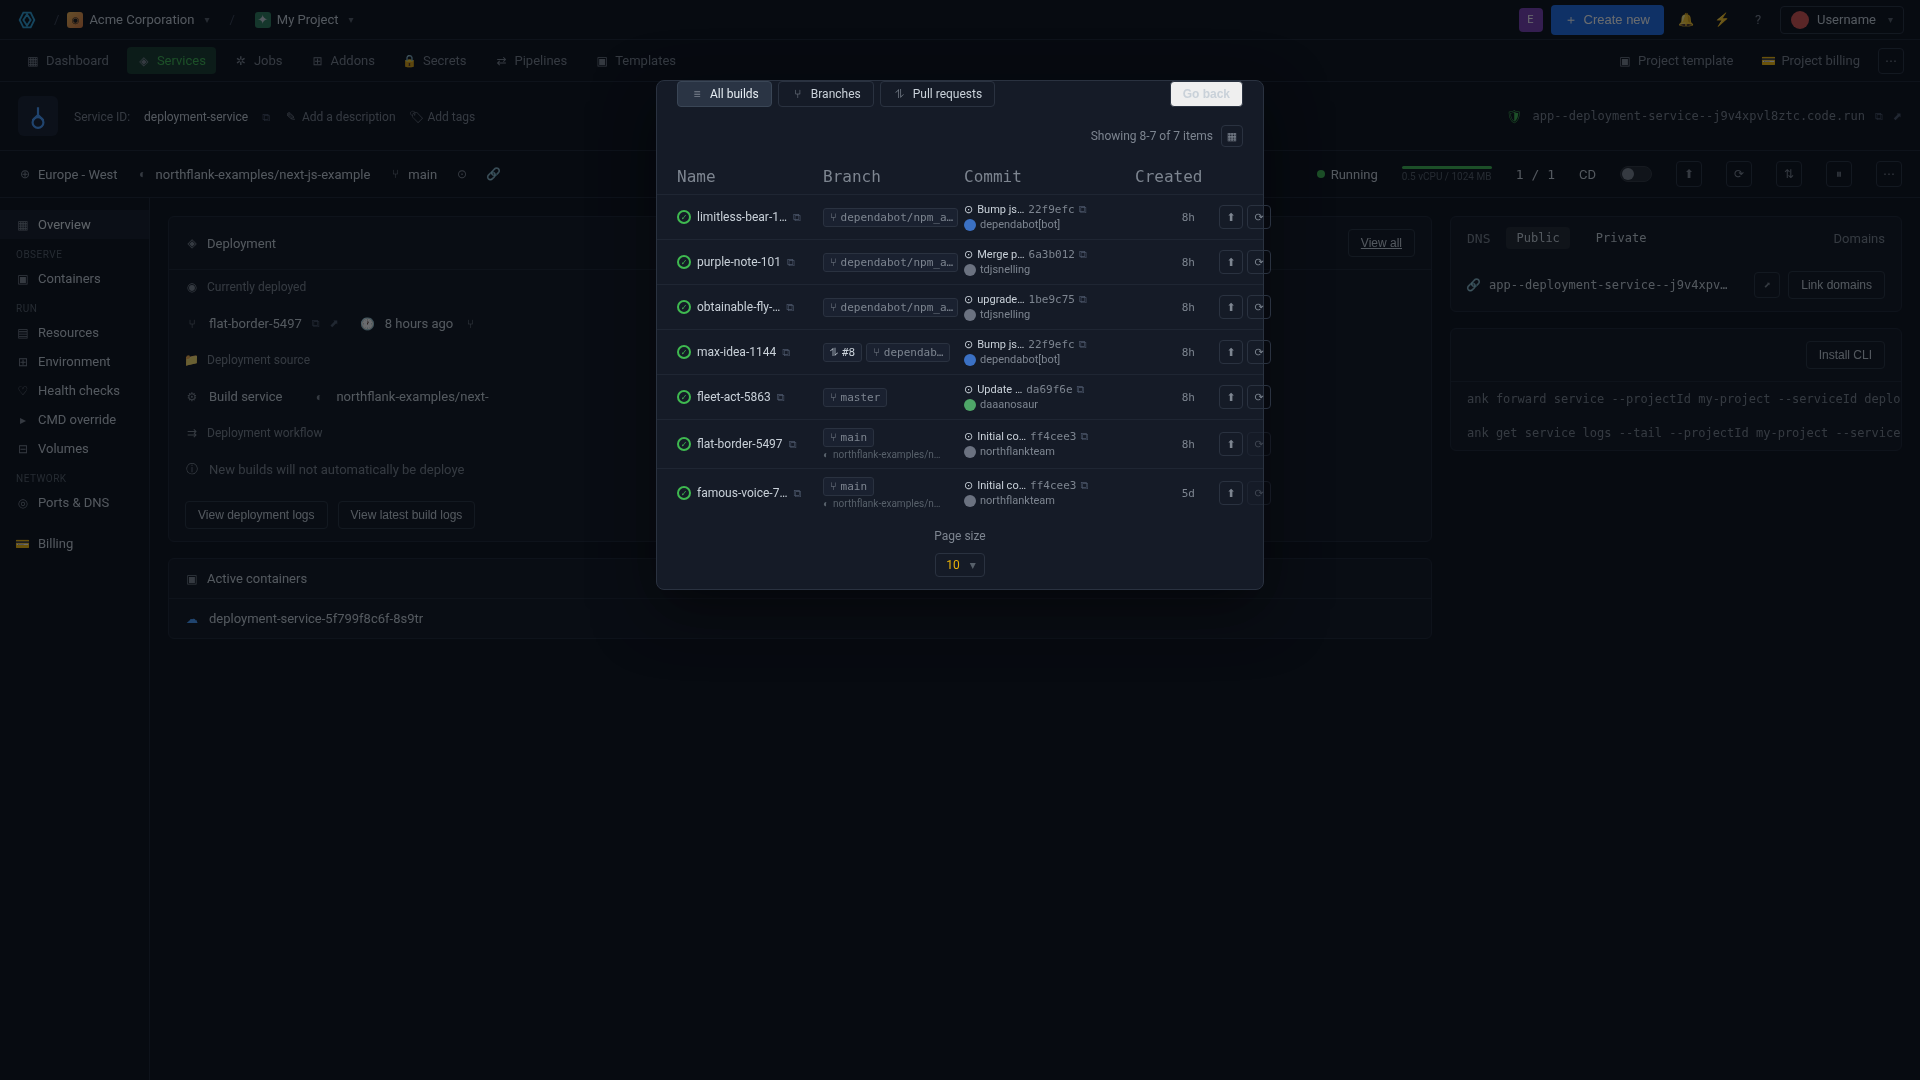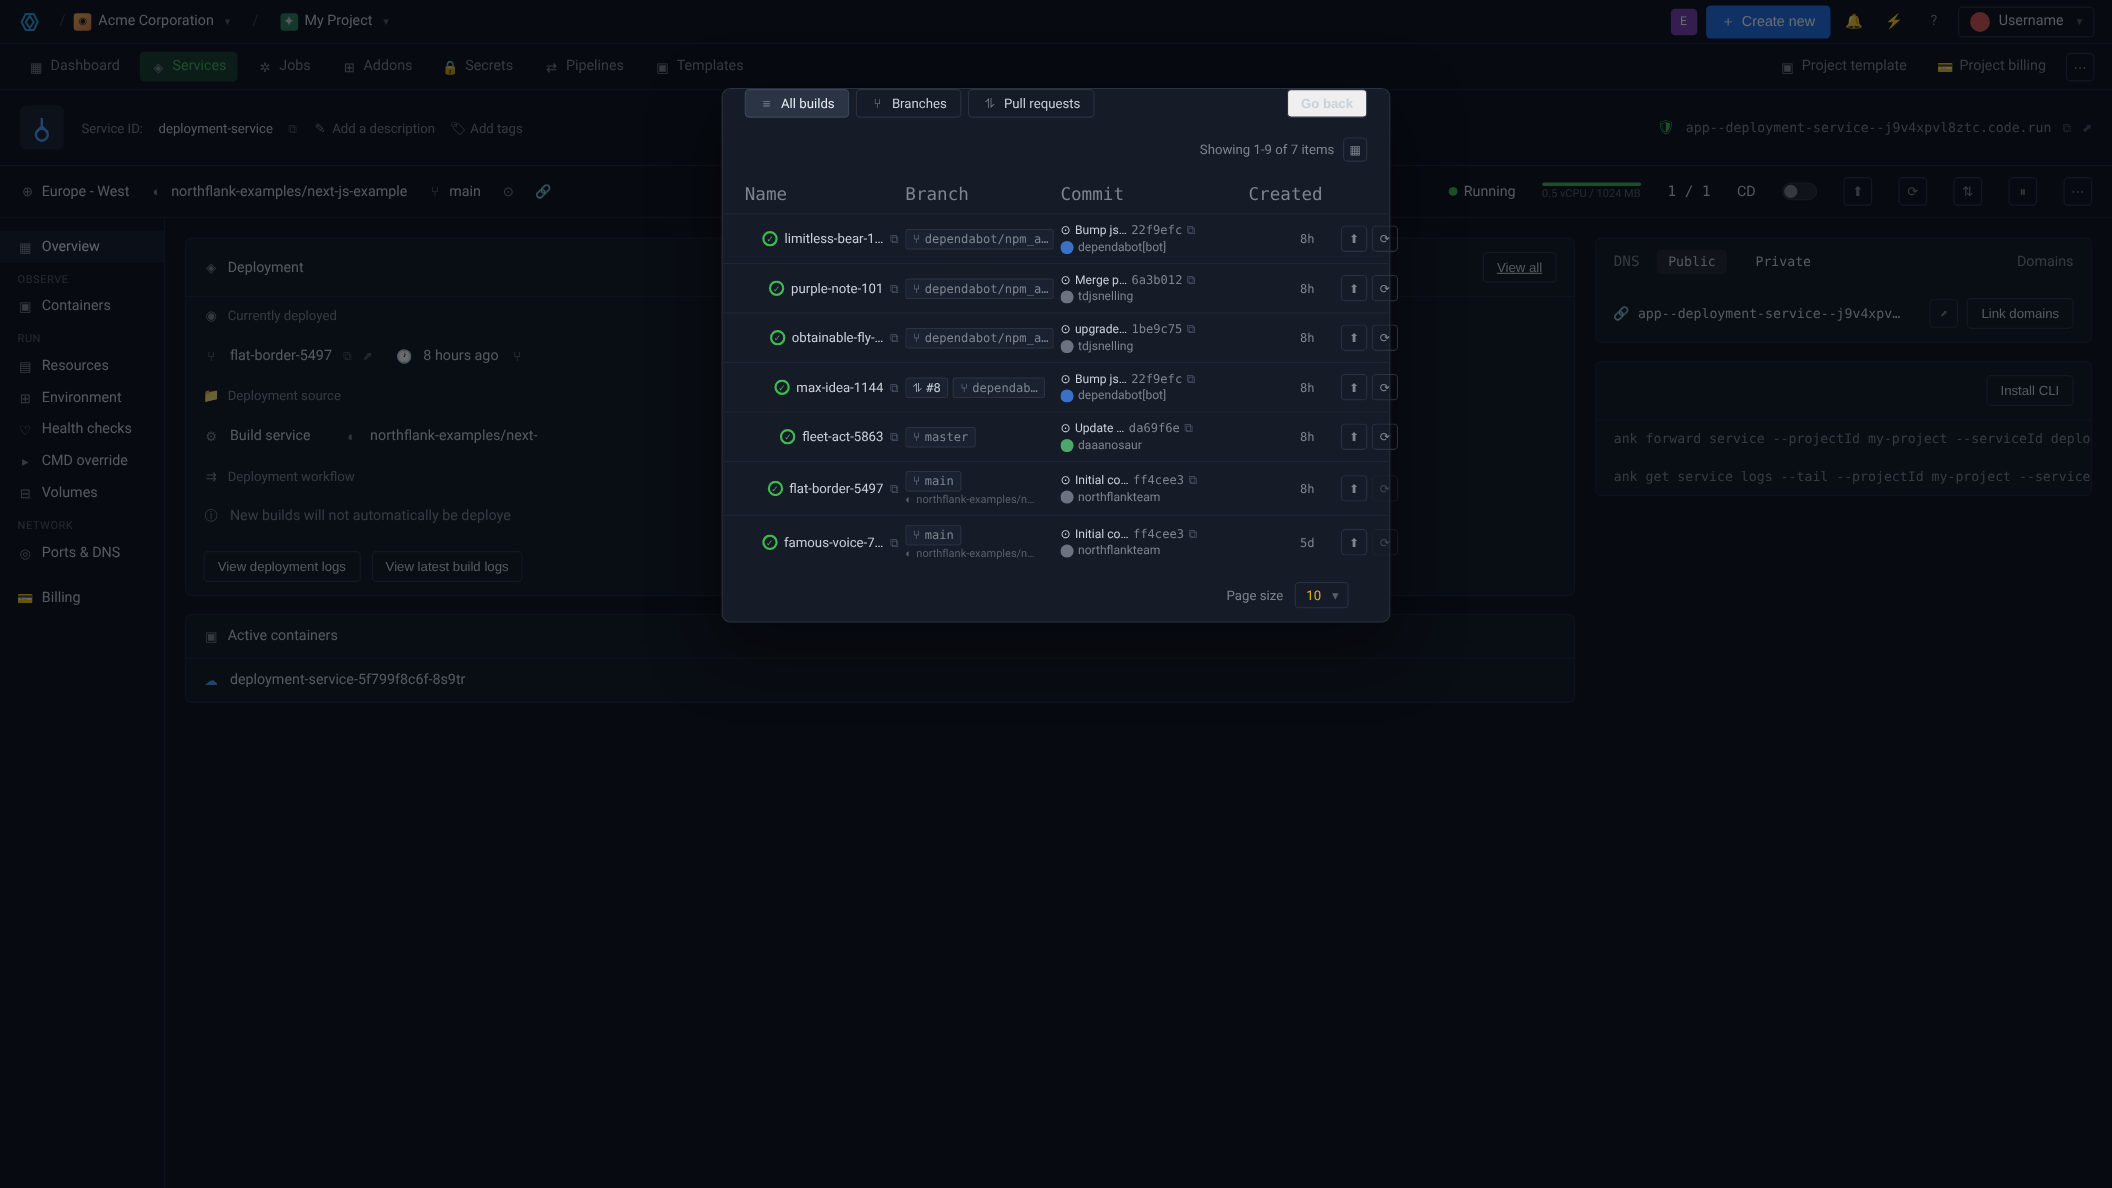--- a/index.html
+++ b/index.html
@@ -209,21 +209,21 @@
 .table-head, .table-row {
   display: grid;
   grid-template-columns: 140px 135px 165px 60px 70px;
   gap: 6px;
   padding: 8px 20px;
   align-items: center;
 }
 .table-head { font-size: 16px; color: #7d8590; font-family: monospace; }
 .table-row { border-top: 1px solid #1f2633; font-size: 12px; }
 .cell { overflow: hidden; text-overflow: ellipsis; white-space: nowrap; }
-.build-name { display: flex; align-items: center; gap: 6px; justify-content: flex-end; }
+.build-name { display: flex; align-items: center; gap: 6px; }
 .status-circle {
   width: 14px; height: 14px; border: 2px solid #3fb950; border-radius: 50%;
   display: inline-flex; align-items: center; justify-content: center;
   flex-shrink: 0;
 }
 .status-circle::after { content: '✓'; font-size: 8px; color: #3fb950; }
 .branch-chip {
   display: inline-flex; align-items: center; gap: 4px;
   background: #1a2130; border: 1px solid #2a3240;
   padding: 2px 6px; border-radius: 3px;
@@ -240,21 +240,21 @@
 .author-dot.grey { background: #6b7280; }
 .created-cell { text-align: right; font-family: monospace; font-size: 11px; color: #7d8590; }
 .actions-cell { display: flex; gap: 4px; justify-content: flex-end; }
 .act-btn {
   width: 24px; height: 24px; border: 1px solid #2a3240;
   border-radius: 4px; display: flex; align-items: center; justify-content: center;
   color: #7d8590; font-size: 11px;
 }
 .modal-foot {
   display: flex; align-items: center; justify-content: flex-end;
-  padding: 12px 37px; gap: 10px; font-size: 12px; color: #7d8590;
+  padding: 12px 37px; gap: 10px; font-size: 12px; color: #7d8590; flex-direction: column;
 }
 .select {
   border: 1px solid #2a3240; border-radius: 4px;
   padding: 4px 24px 4px 10px; font-size: 12px; color: #eab308;
   position: relative;
 }
 .select::after { content: '▾'; position: absolute; right: 8px; color: #57606a; }
 .ic { display: inline-flex; width: 14px; height: 14px; align-items: center; justify-content: center; font-size: 12px; color: #7d8590;}
 .pr-chip { display: inline-flex; align-items: center; gap: 4px; background: #1a2130; border: 1px solid #2a3240; padding: 2px 6px; border-radius: 3px; font-family: monospace; font-size: 11px; margin-right: 4px;}
 .copy-ic { color: #4a5568; font-size: 11px; }
@@ -542,21 +542,21 @@
           <span class="ic">⑂</span>
           <span>Branches</span>
         </div>
       <div class="pill">
           <span class="ic">⥮</span>
           <span>Pull requests</span>
         </div>
       <button class="pill" style="margin-left:auto;font-weight:bold;">Go back</button>
     </div>
     <div class="modal-subbar">
-      <span style="margin-left:auto;">Showing 1-9 of 7 items</span>
+      <span style="margin-left:auto;">Showing 8-7 of 7 items</span>
       <span class="date-icon">▦</span>
     </div>
     <div class="table-head">
       <span>Name</span>
       <span>Branch</span>
       <span>Commit</span>
       <span style="text-align:right;">Created</span>
       <span></span>
     </div>
     <div id="rows">

